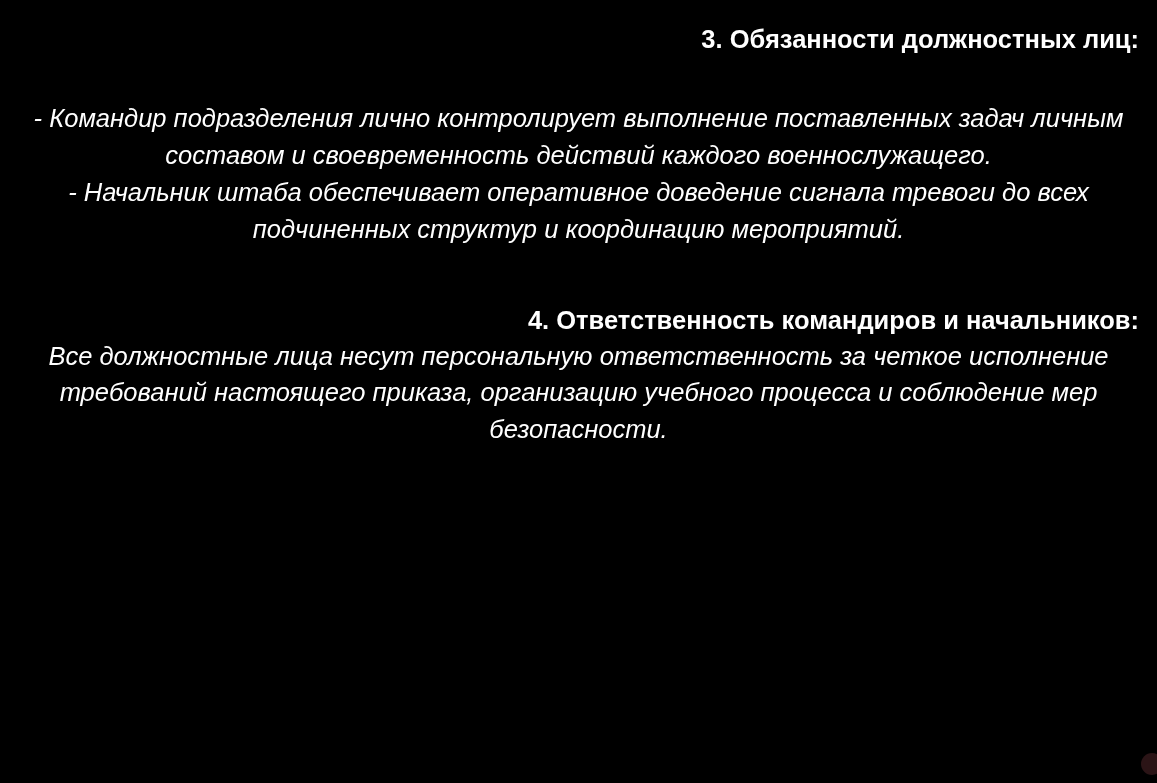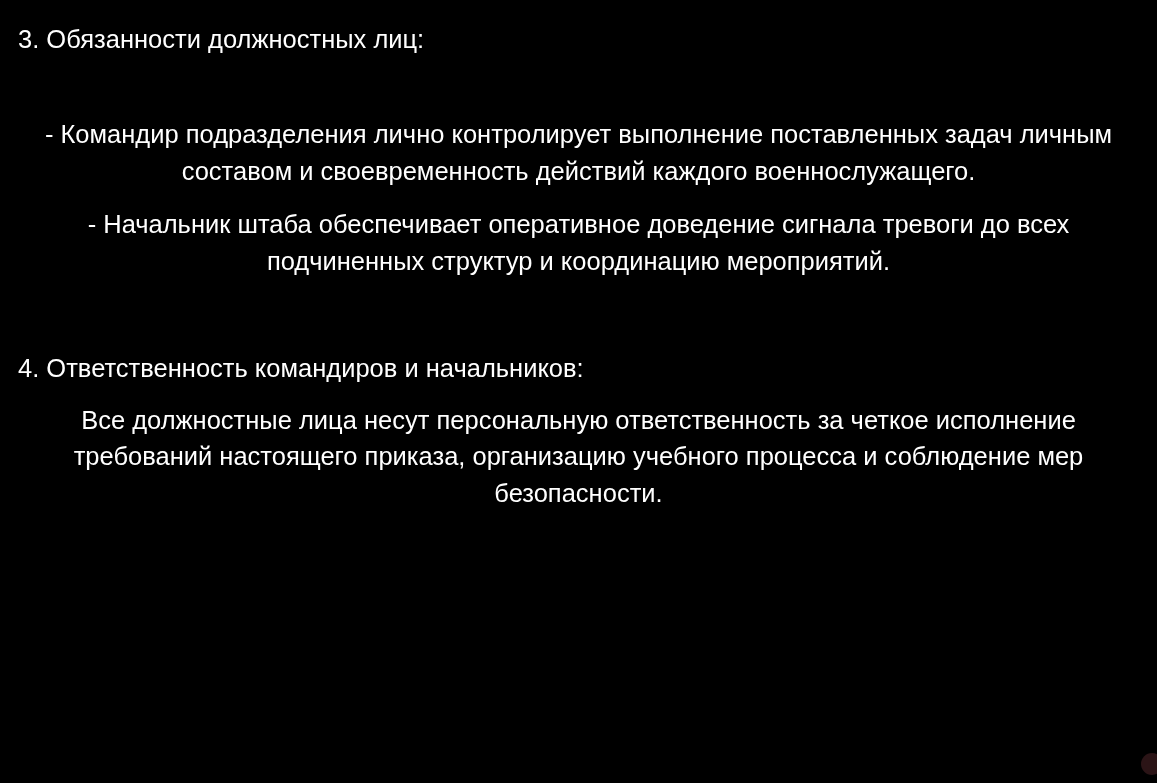--- a/index.html
+++ b/index.html
@@ -29,30 +29,31 @@
     padding: 22px 18px 0 18px;
     box-sizing: border-box;
   }
   .block {
     text-align: center;
   }
   .heading {
     font-size: 25.5px;
     line-height: 1.35;
     color: #ffffff;
-    text-align: left;
-    font-weight: normal;
+    text-align: right;
+    font-weight: bold;
     margin: 0;
   }
   .para {
     font-size: 25.5px;
     line-height: 1.44;
     color: #ffffff;
     text-align: center;
-    margin: 16px;
+    margin: 0;
+    font-style: italic;
   }
   .spacer-lg { height: 44px; }
   .spacer-xl { height: 56px; }
   .corner-dot {
     position: absolute;
     right: -6px;
     bottom: 8px;
     width: 22px;
     height: 22px;
     border-radius: 50%;

